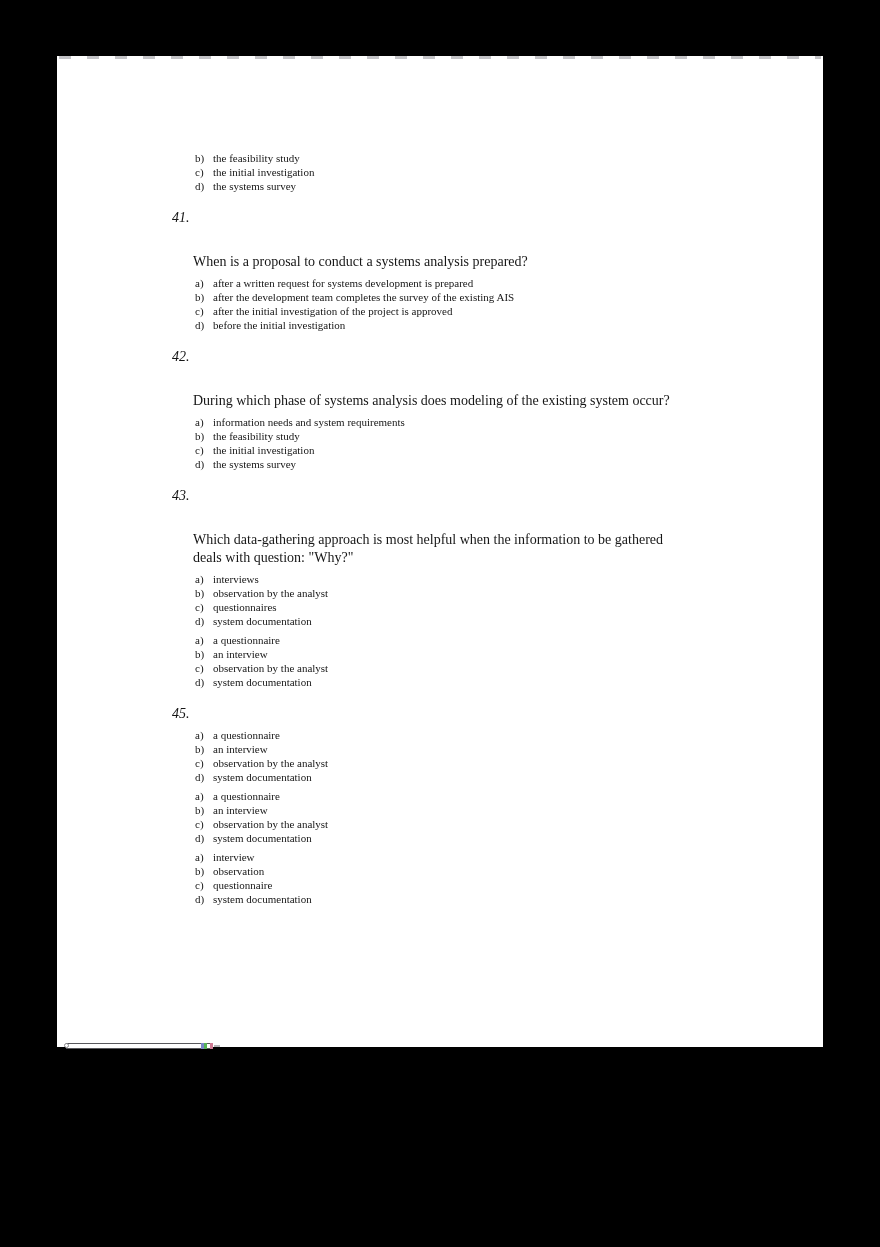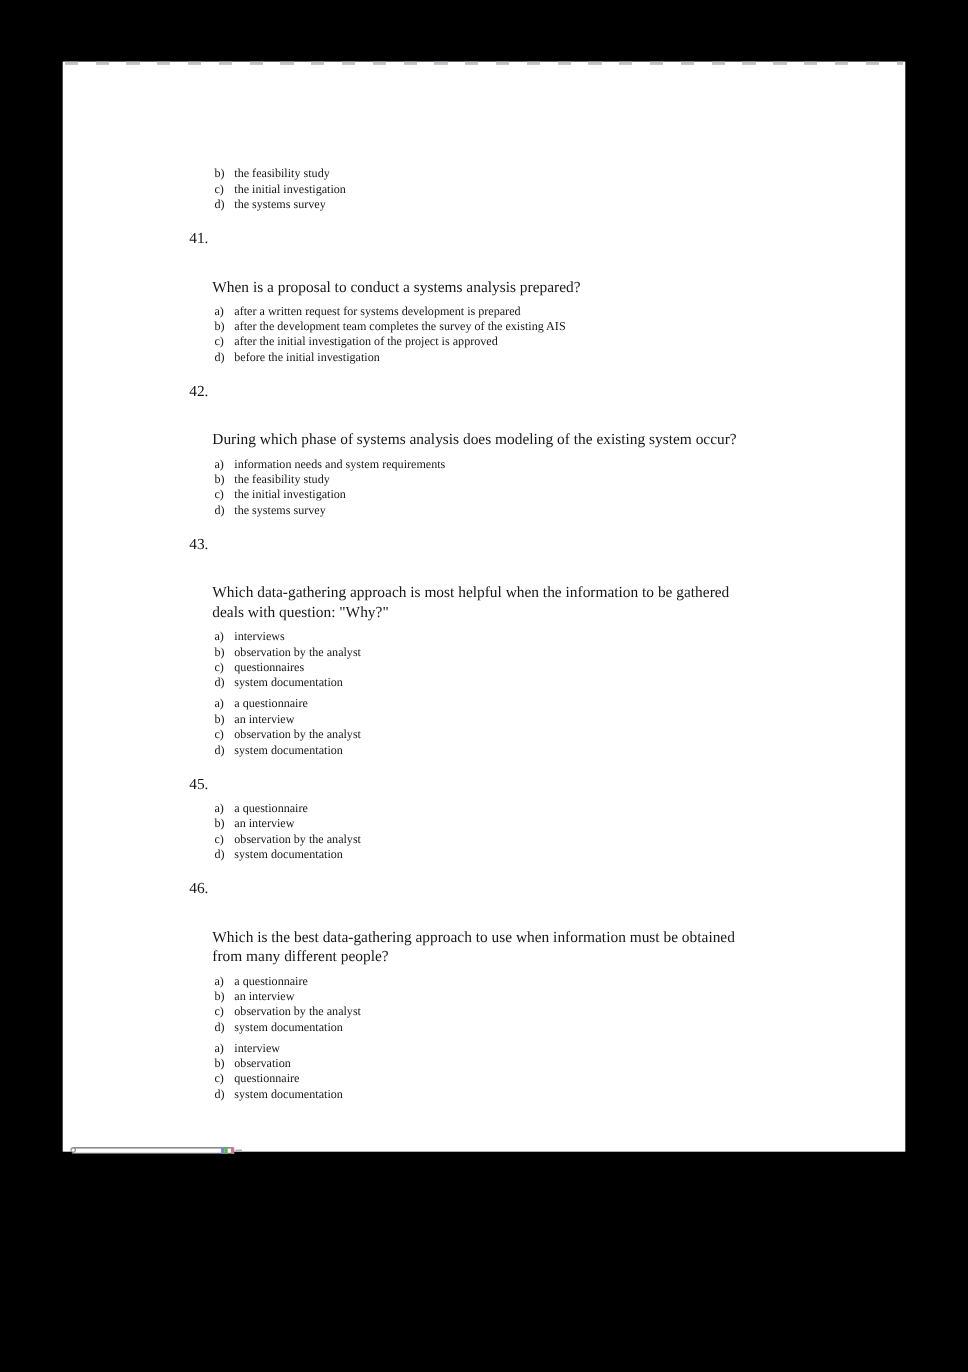--- a/index.html
+++ b/index.html
@@ -45,21 +45,21 @@
     line-height: 14px;
   }
   .opt-letter { flex: 0 0 18px; }
   .opt-text { white-space: nowrap; }
   .question {
     display: flex;
     margin-top: 16px;
     font-size: 14px;
     line-height: 18px;
   }
-  .q-num { flex: 0 0 21px; }
+  .q-num { flex: 0 0 21px; font-style: italic; }
   .q-text {
     white-space: pre-line;
     max-width: 545px;
     margin-top: 44px;
   }
   .q-opts { margin-left: 23px; margin-top: 5px; }
 
   .bottom-widget {
     position: absolute;
     left: 66px;
@@ -229,25 +229,20 @@
               <span class="opt-letter">c)</span>
               <span class="opt-text">observation by the analyst</span>
             </div>
             <div class="opt-row">
               <span class="opt-letter">d)</span>
               <span class="opt-text">system documentation</span>
             </div>
           </div>
         </div>
         <div>
-          <div class="question">
-            <span class="q-num">46.</span>
-            <span class="q-text">Which is the best data-gathering approach to use when information must be obtained
-from many different people?</span>
-          </div>
           <div class="q-opts">
             <div class="opt-row">
               <span class="opt-letter">a)</span>
               <span class="opt-text">a questionnaire</span>
             </div>
             <div class="opt-row">
               <span class="opt-letter">b)</span>
               <span class="opt-text">an interview</span>
             </div>
             <div class="opt-row">

